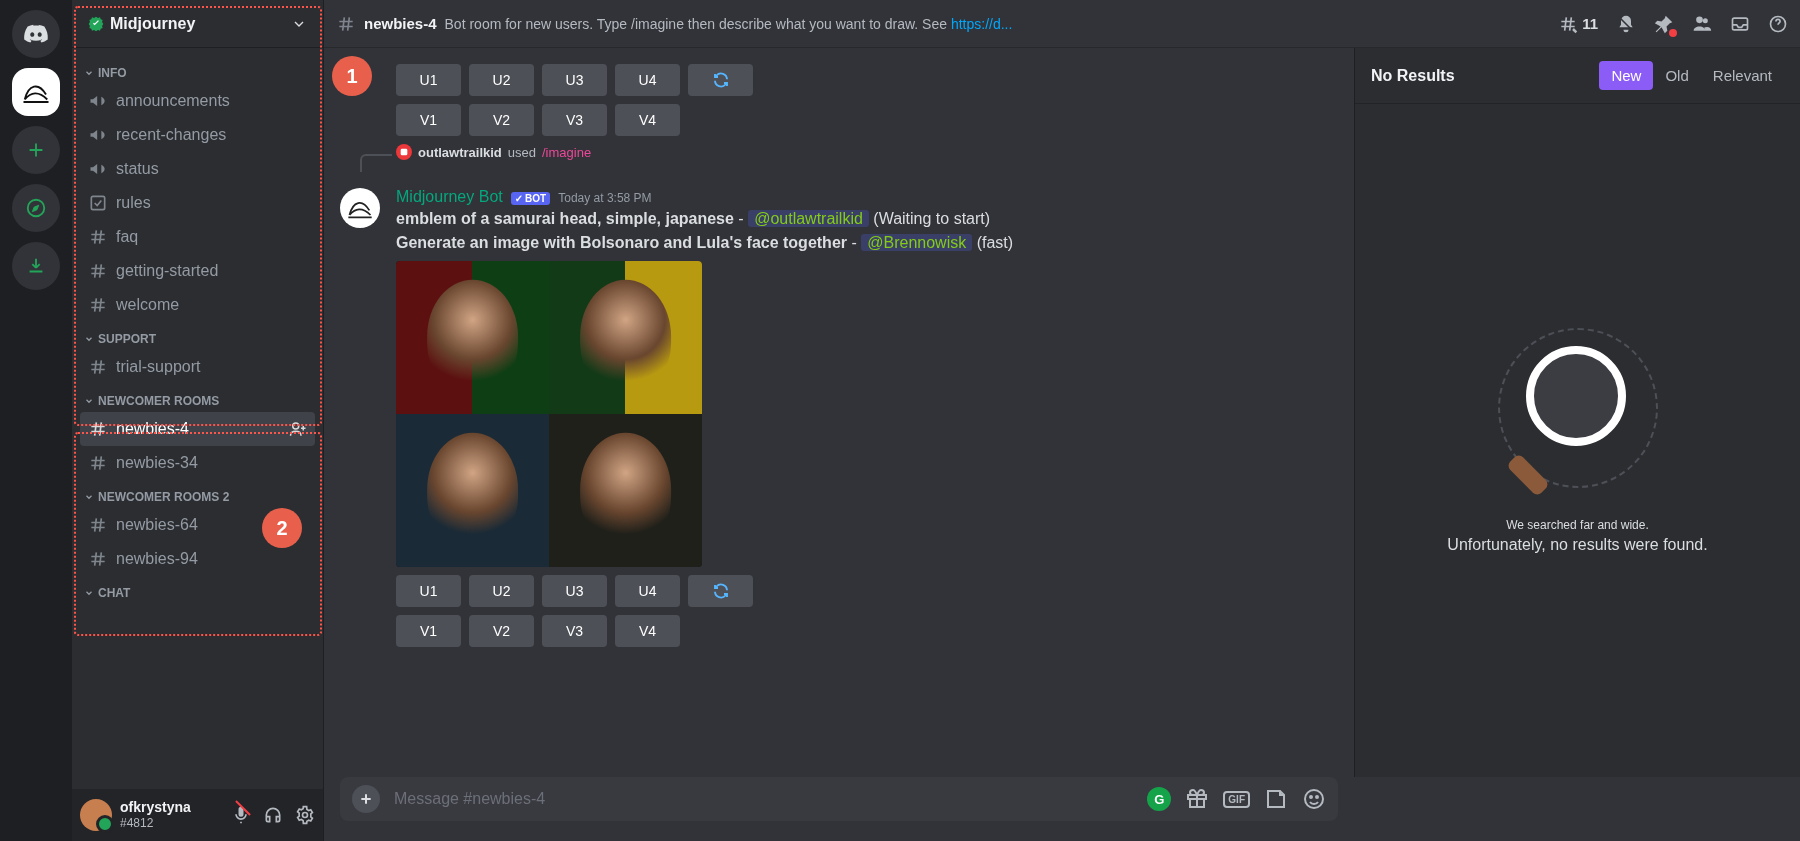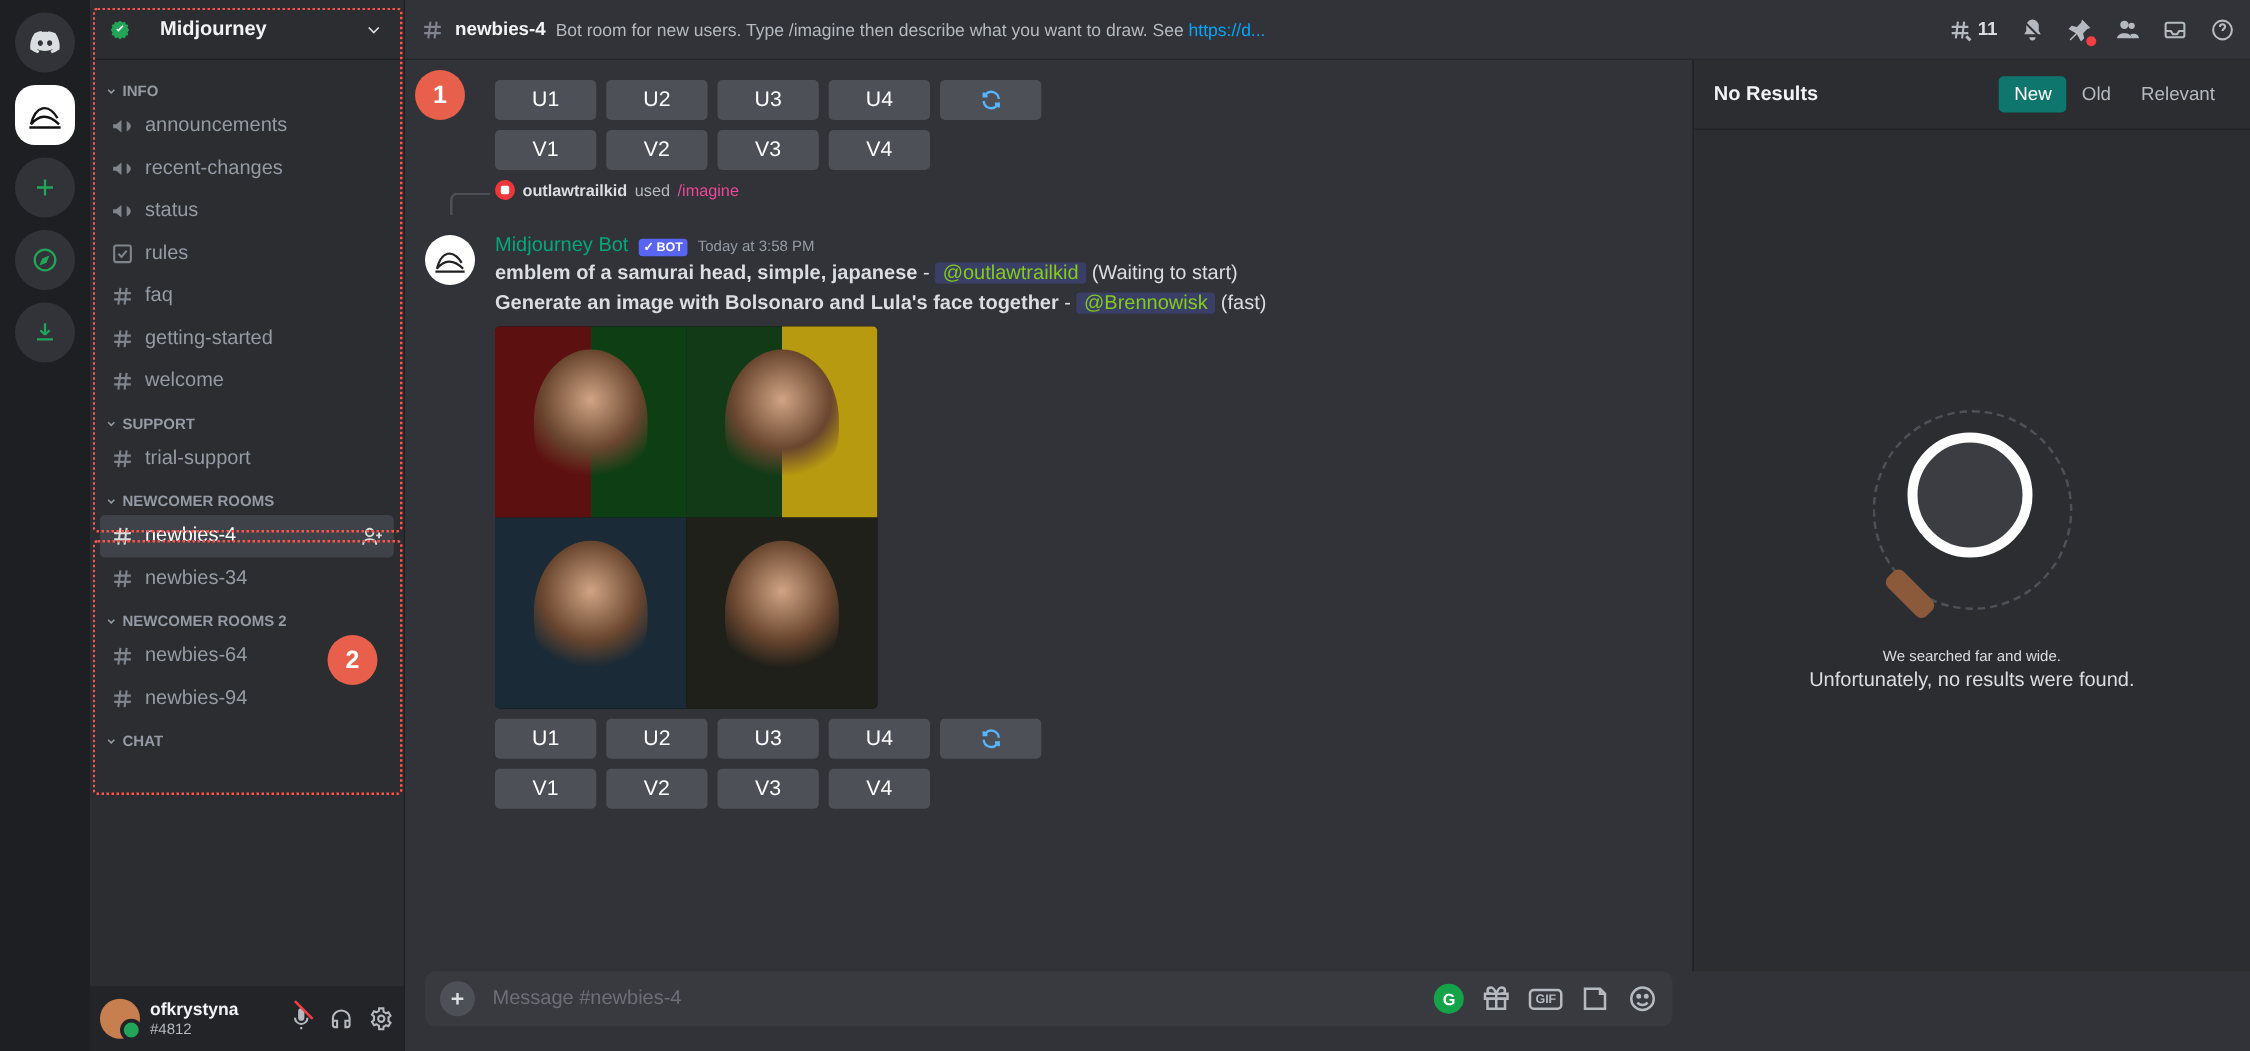--- a/index.html
+++ b/index.html
@@ -9,21 +9,21 @@
   
   .server-col { width: 72px; background: #1e1f22; display: flex; flex-direction: column; align-items: center; padding-top: 10px; gap: 10px; }
   .server-pill { width: 48px; height: 48px; border-radius: 50%; background: #313338; display: flex; align-items: center; justify-content: center; cursor: pointer; }
   .server-pill.selected { border-radius: 16px; background: #fff; }
   .server-pill.green svg path { stroke: #23a559; }
   .discord-logo { color:#dbdee1; }
 
   
   .sidebar { width: 252px; background: #2b2d31; display: flex; flex-direction: column; border-right: 1px solid #1e1f22; position: relative; }
   .sidebar-header { height: 48px; display: flex; align-items: center; padding: 0 16px; border-bottom: 1px solid #1e1f22; font-weight: 600; font-size: 16px; color: #f2f3f5; justify-content: space-between; }
-  .sidebar-header .title { display:flex; align-items:center; gap:24px; }
+  .sidebar-header .title { display:flex; align-items:center; gap:6px; }
   .channel-list { flex: 1; overflow-y: auto; padding: 8px 8px 0 8px; }
   .category { font-size: 12px; font-weight: 600; color: #949ba4; text-transform: uppercase; padding: 10px 4px 4px 4px; display: flex; align-items: center; gap: 4px; }
   .channel { display: flex; align-items: center; gap: 8px; height: 34px; padding: 0 8px; border-radius: 4px; color: #949ba4; font-size: 16px; font-weight: 500; cursor: pointer; position:relative;}
   .channel.active { background: #404249; color: #fff; }
   .channel .ch-icon { width: 20px; height: 20px; opacity: .8; display:flex; align-items:center; justify-content:center;}
   .channel .invite { margin-left: auto; opacity:.8; }
   .user-panel { height: 52px; background: #232428; display: flex; align-items: center; padding: 0 8px; gap: 8px; }
   .avatar-sm { width: 32px; height: 32px; border-radius: 50%; background: #c77f4f; position:relative;}
   .avatar-sm::after{content:"";position:absolute;right:-2px;bottom:-2px;width:12px;height:12px;border-radius:50%;background:#23a559;border:3px solid #232428;}
   .user-info { display: flex; flex-direction: column; line-height:1.2; }
@@ -41,21 +41,21 @@
   .chat-header .hash { color:#80848e; }
   .chat-header .chname { color: #f2f3f5; font-weight: 600; }
   .chat-header .topic { flex:1; white-space: nowrap; overflow: hidden; text-overflow: ellipsis; font-size:14px; color:#b5bac1;}
   .chat-header .topic a{color:#00a8fc;}
   .header-icons { display: flex; align-items: center; gap: 18px; color:#b5bac1;}
   .search-box { width: 246px; height: 28px; background: #1e1f22; border-radius: 4px; display: flex; align-items: center; padding: 0 8px; color:#dbdee1; font-size:14px;}
   .search-box input { flex:1; background:transparent; border:none; outline:none; color:#dbdee1; font-size:14px;}
   .chat-body { flex: 1; display: flex; min-height:0;}
   .messages { flex: 1; overflow-y: auto; padding: 16px 16px 8px 16px; }
   .btn-row { display: flex; gap: 8px; margin-bottom: 8px; margin-left:56px;}
-  .mj-btn { width: 81px; height: 32px; background: #4e5058; color: #fff; border-radius: 4px; border: none; font-size: 17px; font-weight:500; cursor:pointer; display:flex; align-items:center; justify-content:center;}
+  .mj-btn { width: 65px; height: 32px; background: #4e5058; color: #fff; border-radius: 4px; border: none; font-size: 14px; font-weight:500; cursor:pointer; display:flex; align-items:center; justify-content:center;}
   .mj-btn.refresh { background:#4e5058; }
   .message { display:flex; gap:16px; margin-top: 28px;}
   .msg-avatar{ width:40px; height:40px; border-radius:50%; background:#fff; display:flex; align-items:center; justify-content:center; flex-shrink:0;}
   .msg-body{flex:1;}
   .reply-line{ font-size:13px; color:#b5bac1; margin-bottom:2px; display:flex; align-items:center; gap:6px; margin-left:56px; position:relative;}
   .reply-line::before{content:"";position:absolute;left:-36px;top:10px;width:30px;height:16px;border-left:2px solid #4e5058;border-top:2px solid #4e5058;border-top-left-radius:6px;}
   .reply-line .app-badge{width:16px;height:16px;border-radius:50%;background:#ec373b;display:inline-flex;align-items:center;justify-content:center;}
   .msg-header{display:flex;align-items:baseline;gap:8px;}
   .msg-author{color:#05a77d;font-weight:400;font-size:16px;}
   .bot-tag{background:#5865f2;color:#fff;font-size:10px;font-weight:600;padding:1px 4px;border-radius:3px;display:inline-flex;align-items:center;gap:2px;}
@@ -76,21 +76,21 @@
   .chat-input .placeholder{flex:1;font-size:16px;color:#6d6f78;}
   .chat-input .g-icon{width:24px;height:24px;border-radius:50%;background:#15a34a;color:#fff;display:flex;align-items:center;justify-content:center;font-size:13px;font-weight:700;}
   .chat-input .tool{color:#b5bac1;}
   .gif-box{border:2px solid #b5bac1;border-radius:4px;font-size:10px;font-weight:700;padding:1px 3px;color:#b5bac1;}
 
   
   .search-panel{width:446px;background:#2b2d31;border-left:1px solid #1e1f22;display:flex;flex-direction:column;}
   .search-header{height:56px;display:flex;align-items:center;padding:0 16px;border-bottom:1px solid #222327;}
   .search-header .sr-text{font-size:16px;color:#f2f3f5;font-weight:600;flex:1;}
   .tab{font-size:15px;padding:6px 12px;border-radius:4px;color:#b5bac1;cursor:pointer;}
-  .tab.active{background:#0f766e;color:#fff;}
+  .tab.active{background:#8b5cf6;color:#fff;}
   .search-empty{flex:1;display:flex;flex-direction:column;align-items:center;justify-content:center;padding:0 40px;text-align:center;color:#b5bac1;}
   .magnifier{width:160px;height:160px;position:relative;margin-bottom:30px;}
   .magnifier .dotted{position:absolute;inset:0;border:2px dashed #4e5058;border-radius:50%;}
   .magnifier .glass{position:absolute;left:28px;top:18px;width:100px;height:100px;border:8px solid #fff;border-radius:50%;background:#3b3d42;}
   .magnifier .handle{position:absolute;left:8px;bottom:4px;width:44px;height:18px;background:#8a5a3b;border-radius:6px;transform:rotate(45deg);}
   .empty-l1{font-size:12px;color:#dbdee1;margin-bottom:4px;text-align:right;}
   .empty-l2{font-size:16px;color:#dbdee1;}
 
   svg{display:block;}
   .hash svg,.header-icons svg,.ch-icon svg{width:20px;height:20px;}

